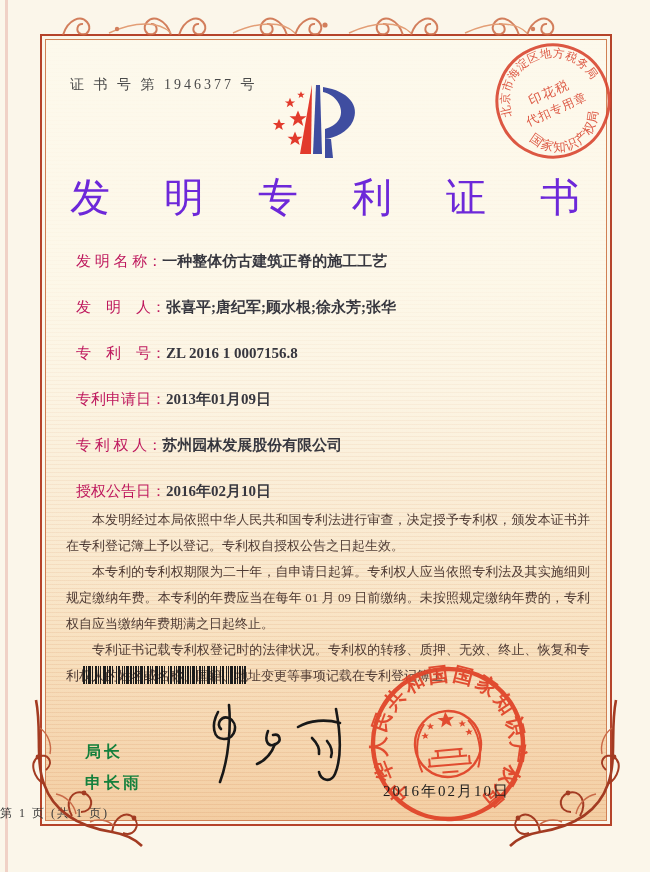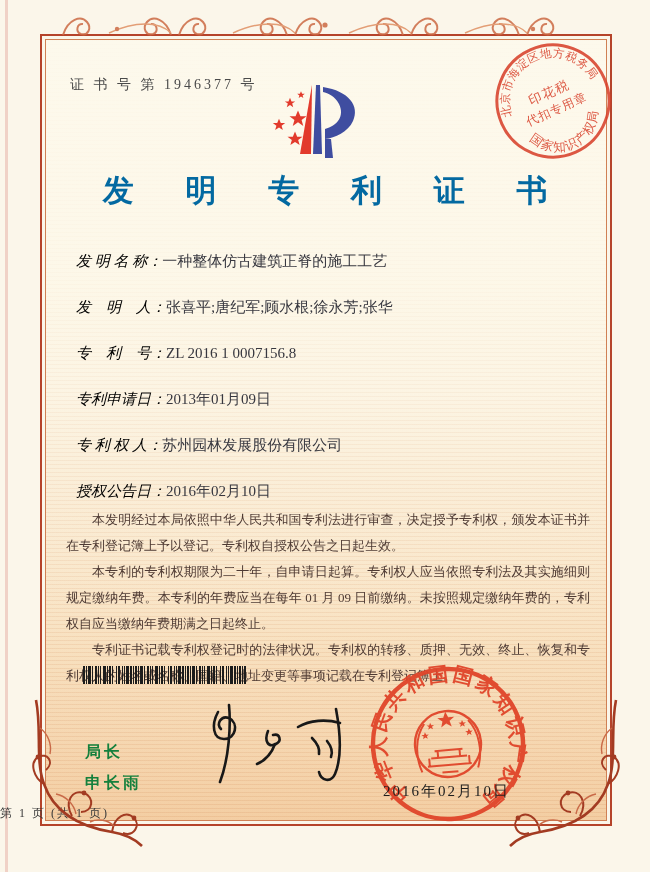--- a/index.html
+++ b/index.html
@@ -22,26 +22,26 @@
     background:
       linear-gradient(180deg, rgba(253,249,236,0.95) 0%, rgba(253,248,233,0.85) 30%, rgba(251,240,219,0.45) 55%, rgba(250,228,196,0.18) 78%, rgba(248,214,172,0.08) 100%),
       repeating-linear-gradient(180deg, rgba(201,120,66,0.16) 0px, rgba(201,120,66,0.16) 1px, rgba(0,0,0,0) 1px, rgba(0,0,0,0) 4px),
       linear-gradient(180deg,#fdf9ec 0%, #fcf4e4 45%, #f8e2c2 75%, #f3cda2 100%);
   }
   .cert-no{position:absolute;left:70px;top:76px;font-size:14px;letter-spacing:3px;color:#4a4a4a;white-space:pre;}
   .logo{position:absolute;left:243px;top:82px;width:182px;height:90px;}
   .tax-seal{position:absolute;left:490px;top:38px;width:126px;height:126px;transform:rotate(-24deg);opacity:.88;}
   .title{
     position:absolute;left:0;right:0;top:170px;text-align:center;
-    font-size:31px;color:#0369a1;letter-spacing:22px;text-indent:22px;font-weight:700;
+    font-size:40px;color:#6d28d9;letter-spacing:22px;text-indent:22px;font-weight:400;
   }
   .fields{position:absolute;left:76px;top:250px;right:70px;}
   .field-row{margin-bottom:24px;font-size:15px;line-height:22px;color:#3c3c44;white-space:pre;}
-  .field-row .flabel{color:#000000;font-style:italic;}
-  .field-row .fvalue{color:#37373f;}
+  .field-row .flabel{color:#be185d;}
+  .field-row .fvalue{color:#37373f;font-weight:bold;}
   .body-text{
     position:absolute;left:66px;right:60px;top:507px;
     font-size:13px;line-height:26px;color:#4e3a33;text-align:justify;
   }
   .body-text p{margin:0;text-indent:2em;}
   .barcode{position:absolute;left:83px;top:666px;width:163px;height:18px;}
   .issuer{position:absolute;left:85px;top:736px;font-family:"Liberation Sans","DejaVu Sans",sans-serif;font-size:16px;font-weight:600;letter-spacing:3px;color:#15803d;line-height:31px;}
   .signature{position:absolute;left:188px;top:698px;width:175px;height:95px;}
   .office-seal{position:absolute;left:366px;top:662px;width:164px;height:164px;transform:rotate(-5deg);opacity:.95;}
   .issue-date{position:absolute;left:383px;top:782px;font-size:15px;letter-spacing:2px;color:#1e1e1e;z-index:5;}

